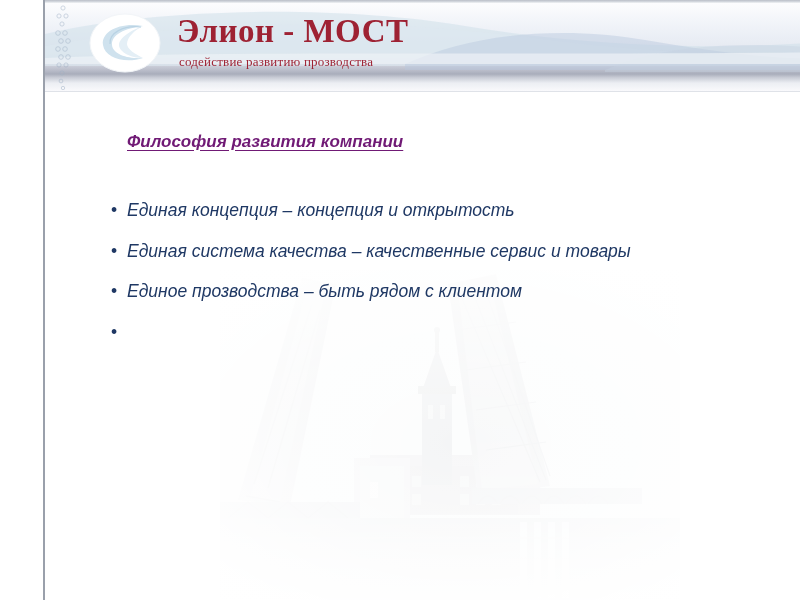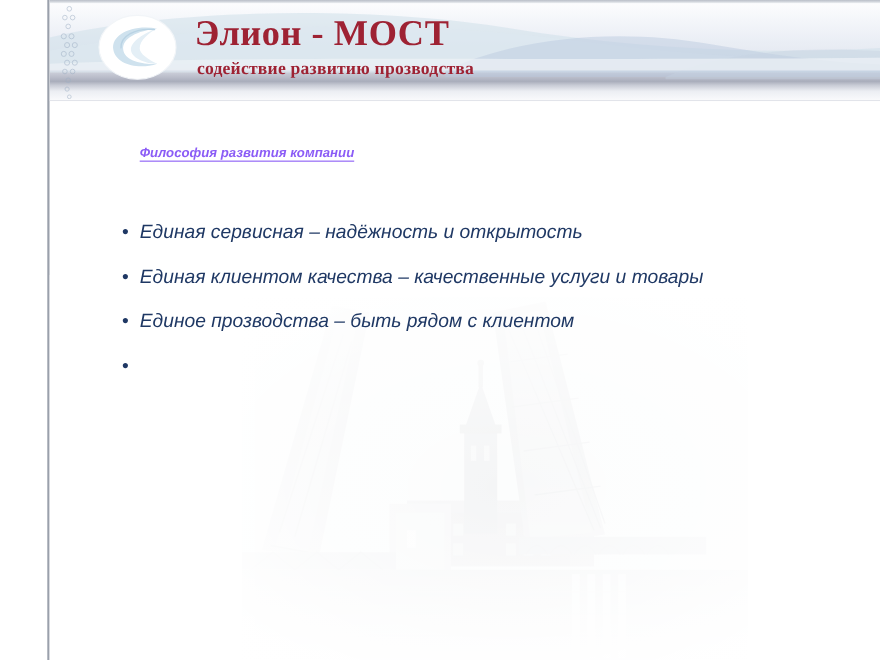--- a/index.html
+++ b/index.html
@@ -107,43 +107,43 @@
     font-weight: 700;
     color: #9e2233;
     letter-spacing: 0.5px;
     white-space: nowrap;
     line-height: 1.05;
   }
   .logo-tagline {
     position:absolute;
     left: 90px; top: 44px;
     font-family: "Liberation Serif", serif;
-    font-size: 16px;
-    font-weight: 700;
+    font-size: 13px;
+    font-weight: 400;
     color: #9e2233;
     white-space: nowrap;
     letter-spacing: 0.2px;
   }
 
   
   .content {
     position:absolute;
     left: 0; top: 92px;
     width: 800px;
     height: 508px;
   }
 
   .slide-title {
     position:absolute;
     left: 82px; top: 40px;
     font-family: "Liberation Sans", sans-serif;
-    font-size: 12px;
+    font-size: 17px;
     font-weight: 700;
     font-style: italic;
-    color: #8b5cf6;
+    color: #701a75;
     text-decoration: underline;
     text-underline-offset: 3px;
     white-space: nowrap;
   }
 
   .bullets {
     position:absolute;
     left: 66px; top: 108px;
     width: 700px;
     list-style: none;
@@ -329,25 +329,25 @@
     </div>
   </div>
 
   <div class="content">
 
     <div class="slide-title">Философия развития компании</div>
 
     <ul class="bullets">
       <li>
         <span class="dot">•</span>
-        <span>Единая сервисная – надёжность и открытость</span>
+        <span>Единая концепция – концепция и открытость</span>
       </li>
       <li>
         <span class="dot">•</span>
-        <span>Единая клиентом качества – качественные услуги и товары</span>
+        <span>Единая система качества – качественные сервис и товары</span>
       </li>
       <li>
         <span class="dot">•</span>
         <span>Единое прозводства – быть рядом с клиентом</span>
       </li>
       <li>
         <span class="dot">•</span>
       </li>
     </ul>
 

